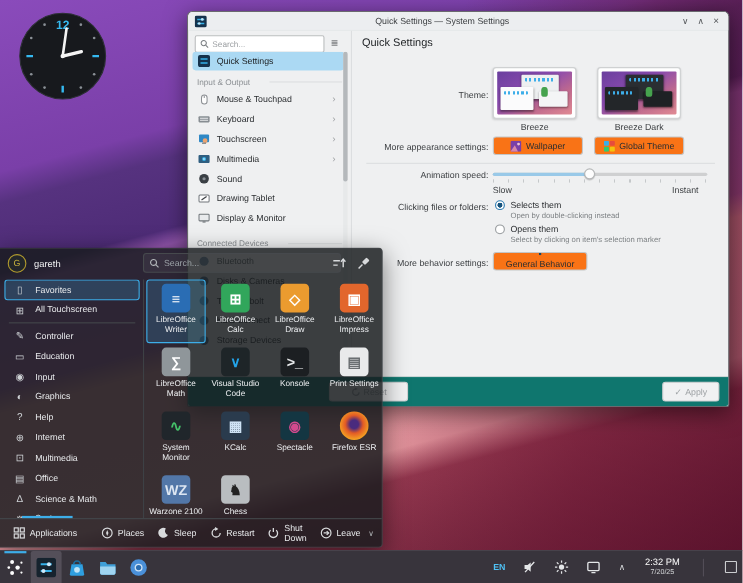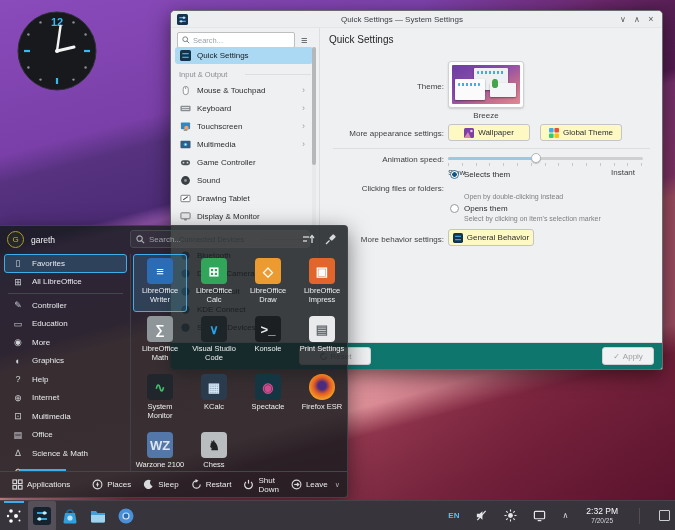--- a/index.html
+++ b/index.html
@@ -49,21 +49,21 @@
 
   
   .f-label { position:absolute; left:0; width:273px; text-align:right; font-size:8px; color:#3c3f42; }
   .theme-card { position:absolute; width:76px; cursor:default; }
   .theme-shot { width:76px; height:47px; background:#fff; border:1px solid #cfd1d2; border-radius:3px; padding:3px;
     box-shadow:0 1px 2px rgba(0,0,0,.15); }
   .shot-inner { width:100%; height:100%; border-radius:1px; position:relative; overflow:hidden;
     background:linear-gradient(150deg,#6a3f9e 0%,#8a4bae 40%,#c06a8e 70%,#e08a93 100%); }
   .mini-win { position:absolute; border-radius:1px; }
   .theme-name { margin-top:3px; text-align:center; font-size:8px; color:#3c3f42; }
-  .btn { position:absolute; height:17px; background:#fef9c3; border:1px solid #c3c5c6; border-radius:3px;
+  .btn { position:absolute; height:17px; background:#f97316; border:1px solid #c3c5c6; border-radius:3px;
     display:flex; align-items:center; justify-content:center; font-size:8px; color:#2b2e31; gap:4px; }
   .h-div { position:absolute; height:1px; background:#dcdee0; }
   
   #slider { left:277px; top:141px; width:195px; height:14px; }
   #slider .track { position:absolute; top:5px; left:0; width:100%; height:3px; border-radius:2px; background:#cfd0d1; }
   #slider .fill { position:absolute; top:5px; left:0; width:45%; height:3px; border-radius:2px; background:#99c9e8; }
   #slider .handle { position:absolute; top:1px; left:calc(45% - 5px); width:10px; height:10px; background:#fdfdfd;
     border:1px solid #b5b7b8; border-radius:50%; box-shadow:0 1px 1px rgba(0,0,0,.2); }
   #slider .ticks { position:absolute; top:11px; left:0; right:0; height:3px;
     background:repeating-linear-gradient(90deg,#c5c8ca 0 1px,transparent 1px 13.8px); }
@@ -238,29 +238,20 @@
         <svg width="11" height="11" viewBox="0 0 12 12">
           <rect x="0.5" y="2" width="11" height="8" rx="1" fill="#2f5e80"></rect>
           <circle cx="6" cy="6" r="2" fill="#35b1e8"></circle>
             <polygon points="5.4,5 7.2,6 5.4,7" fill="#fff"></polygon>
         </svg>
         <span>Multimedia</span>
         <span class="chev">›</span>
       </div>
       <div class="sb-row">
         <svg width="11" height="11" viewBox="0 0 12 12">
-          <rect x="1" y="3.5" width="10" height="5.5" rx="2.7" fill="#4a4f54"></rect>
-          <circle cx="3.8" cy="6.2" r="1" fill="#d8dadc"></circle>
-            <circle cx="8.2" cy="6.2" r="1" fill="#d8dadc"></circle>
-        </svg>
-        <span>Game Controller</span>
-        <span class="chev"></span>
-      </div>
-      <div class="sb-row">
-        <svg width="11" height="11" viewBox="0 0 12 12">
           <circle cx="6" cy="6" r="4.8" fill="#3a3f44"></circle>
             <circle cx="6" cy="6" r="1.6" fill="#8a9096"></circle>
         </svg>
         <span>Sound</span>
         <span class="chev"></span>
       </div>
       <div class="sb-row">
         <svg width="11" height="11" viewBox="0 0 12 12">
           <rect x="1" y="2.5" width="10" height="7" rx="1" fill="#fdfdfd" stroke="#70757a" stroke-width="1"></rect>
           <line x1="3.5" y1="7.5" x2="8.5" y2="4" stroke="#3c4045" stroke-width="1.2"></line>
@@ -332,20 +323,33 @@
         <div class="mini-win" style="left:22px;top:3px;width:34px;height:22px;background:#eef0f1;box-shadow:0 1px 2px rgba(0,0,0,.4);"></div>
         <div class="mini-win" style="left:25px;top:6px;width:28px;height:3px;background:repeating-linear-gradient(90deg,#3daee9 0 2px,transparent 2px 4px);"></div>
         <div class="mini-win" style="left:3px;top:14px;width:30px;height:21px;background:#fbfbfc;box-shadow:0 1px 2px rgba(0,0,0,.4);"></div>
         <div class="mini-win" style="left:6px;top:18px;width:22px;height:3px;background:repeating-linear-gradient(90deg,#3daee9 0 2px,transparent 2px 4px);"></div>
         <div class="mini-win" style="left:38px;top:18px;width:26px;height:14px;background:#f4f5f6;box-shadow:0 1px 2px rgba(0,0,0,.4);"></div>
         <div class="mini-win" style="left:40px;top:14px;width:6px;height:9px;background:#46a34e;border-radius:40% 40% 30% 30%;"></div>
       </div>
         </div>
       <div class="theme-name">Breeze</div>
     </div>
+    <div class="theme-card" style="left:372px; top:50px;">
+      <div class="theme-shot">
+          <div class="shot-inner">
+        <div class="mini-win" style="left:22px;top:3px;width:34px;height:22px;background:#2a2e32;box-shadow:0 1px 2px rgba(0,0,0,.5);"></div>
+        <div class="mini-win" style="left:25px;top:6px;width:28px;height:3px;background:repeating-linear-gradient(90deg,#3daee9 0 2px,transparent 2px 4px);"></div>
+        <div class="mini-win" style="left:3px;top:14px;width:30px;height:21px;background:#232629;box-shadow:0 1px 2px rgba(0,0,0,.5);"></div>
+        <div class="mini-win" style="left:6px;top:18px;width:22px;height:3px;background:repeating-linear-gradient(90deg,#3daee9 0 2px,transparent 2px 4px);"></div>
+        <div class="mini-win" style="left:38px;top:18px;width:26px;height:14px;background:#1e2124;box-shadow:0 1px 2px rgba(0,0,0,.5);"></div>
+        <div class="mini-win" style="left:40px;top:14px;width:6px;height:9px;background:#46a34e;border-radius:40% 40% 30% 30%;"></div>
+      </div>
+        </div>
+      <div class="theme-name">Breeze Dark</div>
+    </div>
 
     <div class="f-label" style="top:118px;">More appearance settings:</div>
     <div class="btn" style="left:277px; top:113px; width:82px;">
       <svg width="10" height="10" viewBox="0 0 10 10">
         <rect width="10" height="10" rx="1.5" fill="#7a3fa8"></rect>
         <polygon points="0,10 4,4 7,10" fill="#d987a9"></polygon>
           <circle cx="7.4" cy="3" r="1.3" fill="#eec3d4"></circle>
       </svg>
       <span>Wallpaper</span>
     </div>
@@ -365,33 +369,33 @@
     <div class="abs" id="slider">
       <div class="track"></div>
         <div class="fill"></div>
         <div class="ticks"></div>
       <div class="handle"></div>
     </div>
     <span class="slider-end" style="left:277px; top:157px;">Slow</span>
     <span class="slider-end" style="left:440px; top:157px;">Instant</span>
 
     <div class="f-label" style="top:173px;">Clicking files or folders:</div>
-    <div class="radio-row" style="left:279px; top:159px;">
+    <div class="radio-row" style="left:279px; top:171px;">
       <span class="radio checked"></span>
       <span class="radio-label">Selects them</span>
     </div>
     <div class="radio-sub" style="left:293px; top:182px;">Open by double-clicking instead</div>
     <div class="radio-row" style="left:279px; top:193px;">
       <span class="radio"></span>
       <span class="radio-label">Opens them</span>
     </div>
     <div class="radio-sub" style="left:293px; top:204px;">Select by clicking on item's selection marker</div>
 
     <div class="f-label" style="top:224px;">More behavior settings:</div>
-    <div class="btn" style="left:277px; top:218px; width:86px;">
+    <div class="btn" style="left:277px; top:218px; width:86px;flex-direction:column;">
       <svg width="10" height="10" viewBox="0 0 12 12">
         <rect width="12" height="12" rx="2" fill="#16324c"></rect>
         <line x1="2.5" y1="4" x2="9.5" y2="4" stroke="#35b1e8" stroke-width="1.4"></line>
         <line x1="2.5" y1="8" x2="9.5" y2="8" stroke="#35b1e8" stroke-width="1.4"></line>
       </svg>
       <span>General Behavior</span>
     </div>
 
     <div id="ss-footer">
       <div class="f-btn" style="left:128px; width:72px;">
@@ -436,39 +440,39 @@
     <div id="cats">
       <div>
 
           <div class="cat selected">
             <span class="g">▯</span>
             <span>Favorites</span>
           </div>
 
           <div class="cat">
             <span class="g">⊞</span>
-            <span>All LibreOffice</span>
+            <span>All Touchscreen</span>
           </div>
         </div>
       <div id="cat-div"></div>
       <div>
 
           <div class="cat">
             <span class="g">✎</span>
             <span>Controller</span>
           </div>
 
           <div class="cat">
             <span class="g">▭</span>
             <span>Education</span>
           </div>
 
           <div class="cat">
             <span class="g">◉</span>
-            <span>More</span>
+            <span>Input</span>
           </div>
 
           <div class="cat">
             <span class="g">◐</span>
             <span>Graphics</span>
           </div>
 
           <div class="cat">
             <span class="g">?</span>
             <span>Help</span>

